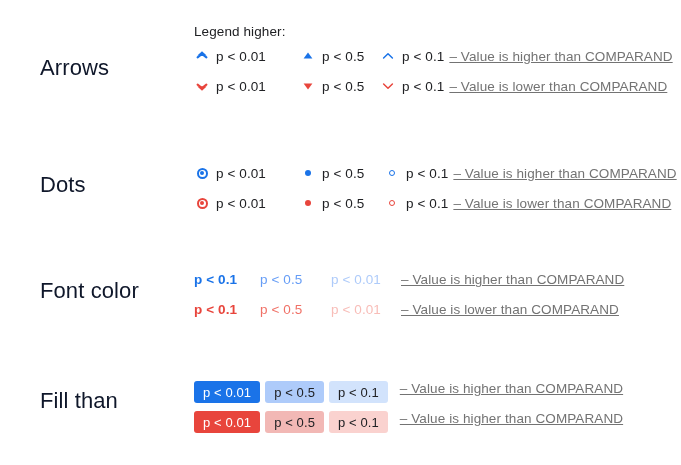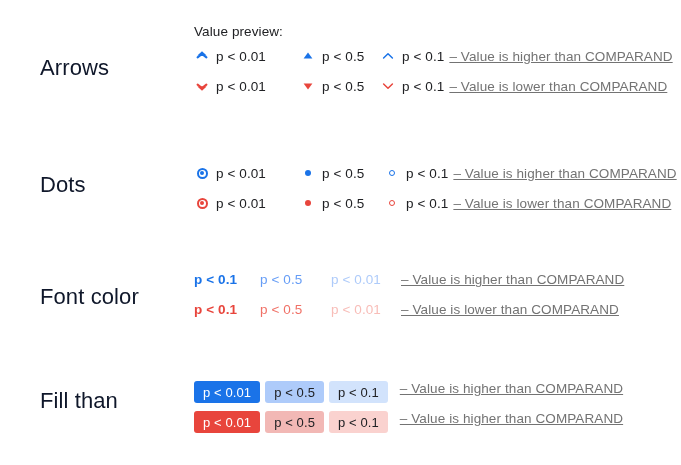--- a/index.html
+++ b/index.html
@@ -162,21 +162,21 @@
     white-space: nowrap;
   }
   .chip + .chip { margin-left: 5px; }
   .fill-desc { margin-left: 12px; }
 </style>
 </head>
 <body>
 
 <div class="page">
 
-  <div class="preview-caption">Value preview:</div>
+  <div class="preview-caption">Legend higher:</div>
 
   <div class="section" style="top:48px;">
     <div class="section-label" style="top:7px;">Arrows</div>
 
     <div class="rows">
 
       <div class="row">
         <span class="item col-a">
           <span class="marker mk-arrow" style="color:#1a73e8;">
             <svg width="16" height="16" viewBox="0 0 16 16" aria-hidden="true">
@@ -289,21 +289,21 @@
             <span class="dot-weak"></span>
           </span>
           <span class="item-label">p &lt; 0.1</span>
           <span class="desc" style="margin-left:5px;">– Value is lower than COMPARAND</span>
         </span>
       </div>
     </div>
   </div>
 
   <div class="section" style="top:272px;">
-    <div class="section-label" style="top:6px;margin-top:6px;">Font color</div>
+    <div class="section-label" style="top:6px;">Font color</div>
 
     <div class="rows">
 
       <div class="row">
         <span class="fc-item fc-a" style="color:#1a73e8;">p &lt; 0.1</span>
         <span class="fc-item fc-b" style="color:#669df6;">p &lt; 0.5</span>
         <span class="fc-item fc-c" style="color:#aecbfa;">p &lt; 0.01</span>
         <span class="desc">– Value is higher than COMPARAND</span>
       </div>
 

